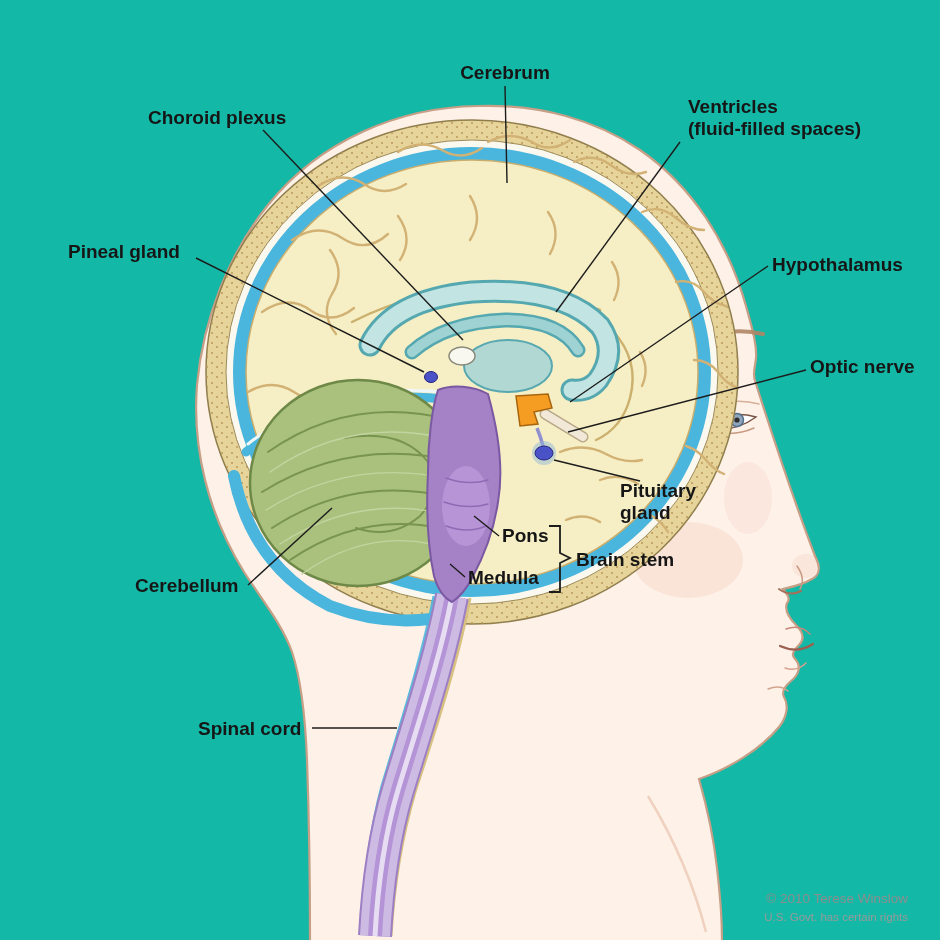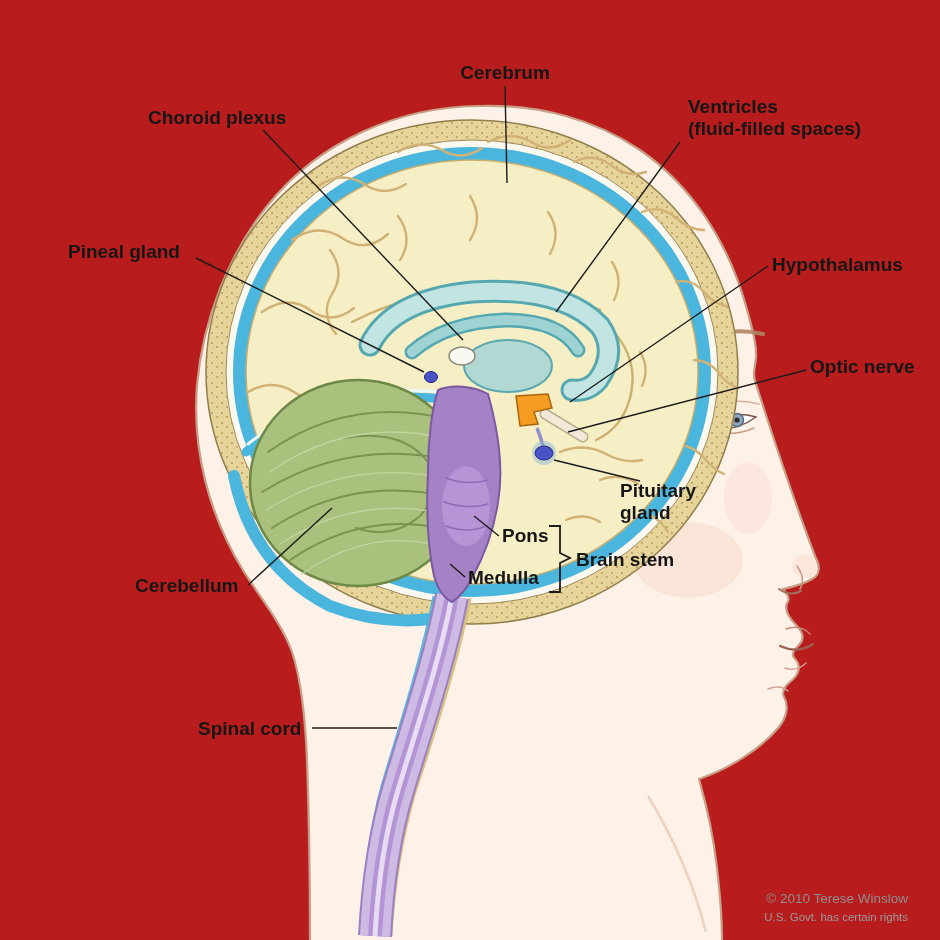--- a/index.html
+++ b/index.html
@@ -1,16 +1,16 @@
 <!DOCTYPE html>
 <html><head>
 <meta charset="utf-8">
 <style>
   html,body{margin:0;padding:0;background:#fff;width:940px;height:940px;overflow:hidden;}
-  .canvas{position:relative;width:940px;height:940px;background:#b91c1c;}
+  .canvas{position:relative;width:940px;height:940px;background:#14b8a6;}
   svg{display:block;}
   .lbl{font:600 19px "Liberation Sans", sans-serif;fill:#161616;}
   .credit1{font:400 13.5px "Liberation Sans", sans-serif;fill:#8e8e8e;}
   .credit2{font:400 11.5px "Liberation Sans", sans-serif;fill:#9a9a9a;}
   .leader{stroke:#1c1c1c;stroke-width:1.4;fill:none;}
 </style>
 </head>
 <body>
 
 <div class="canvas">

